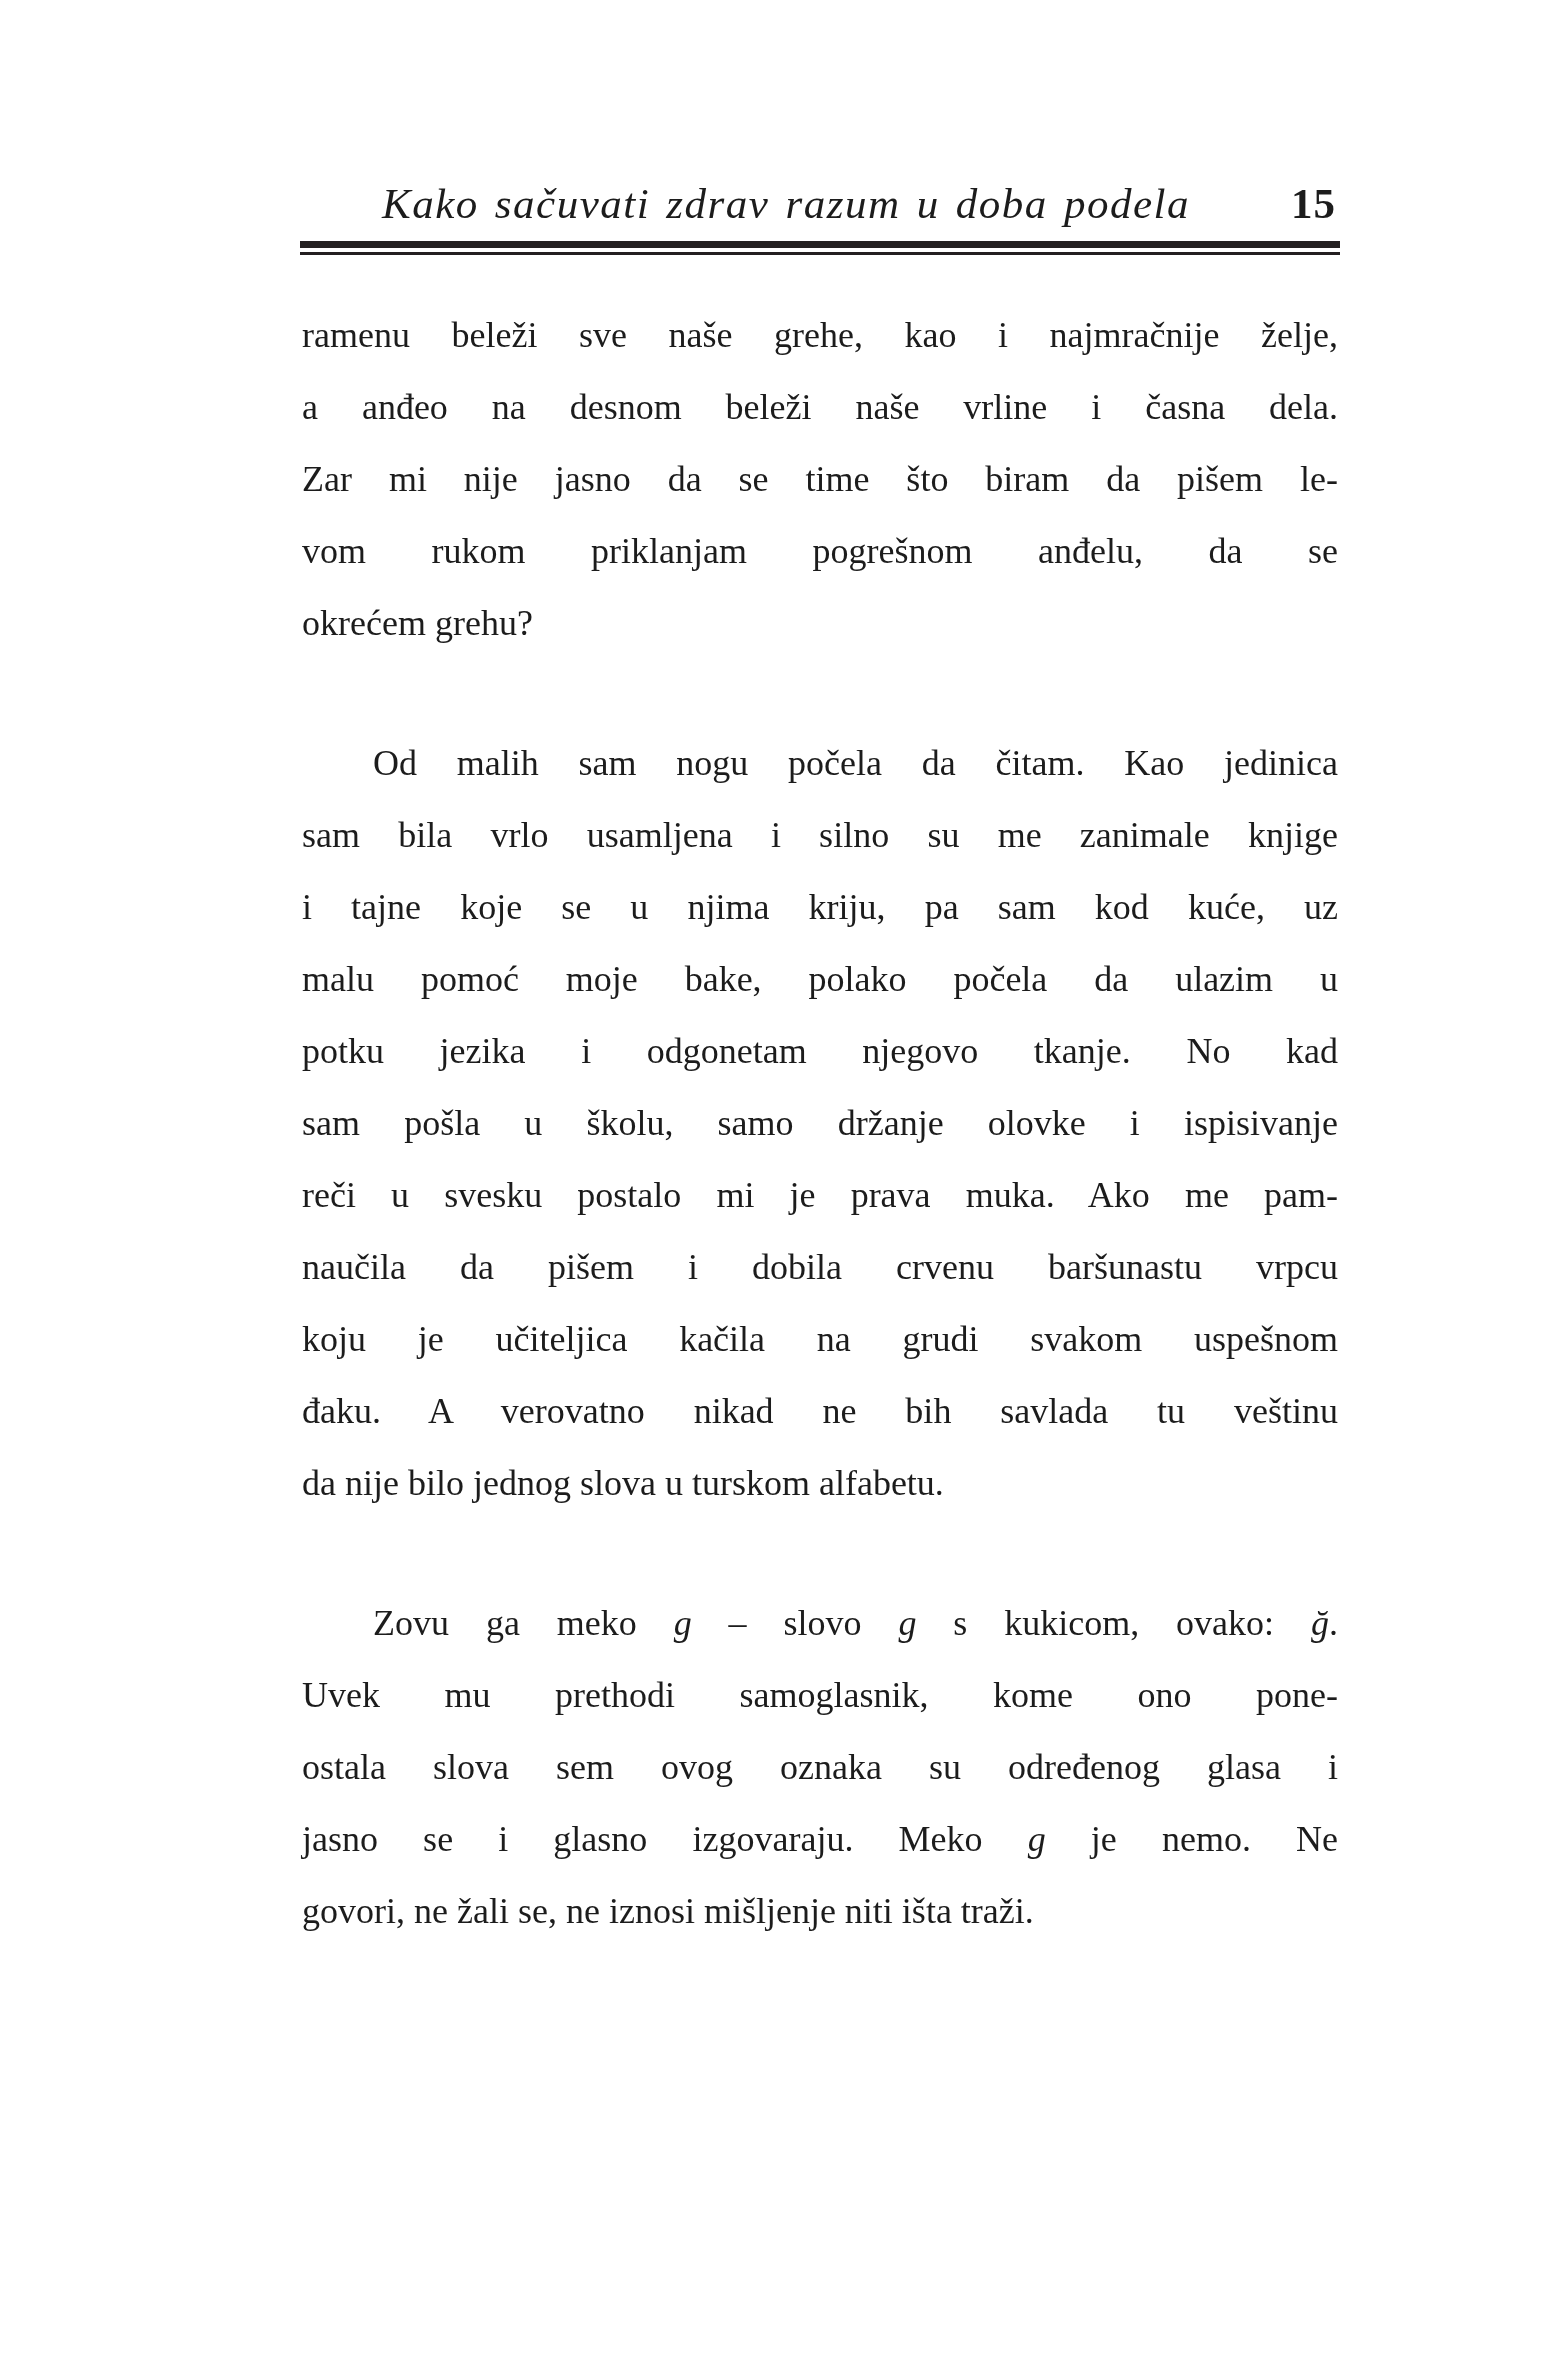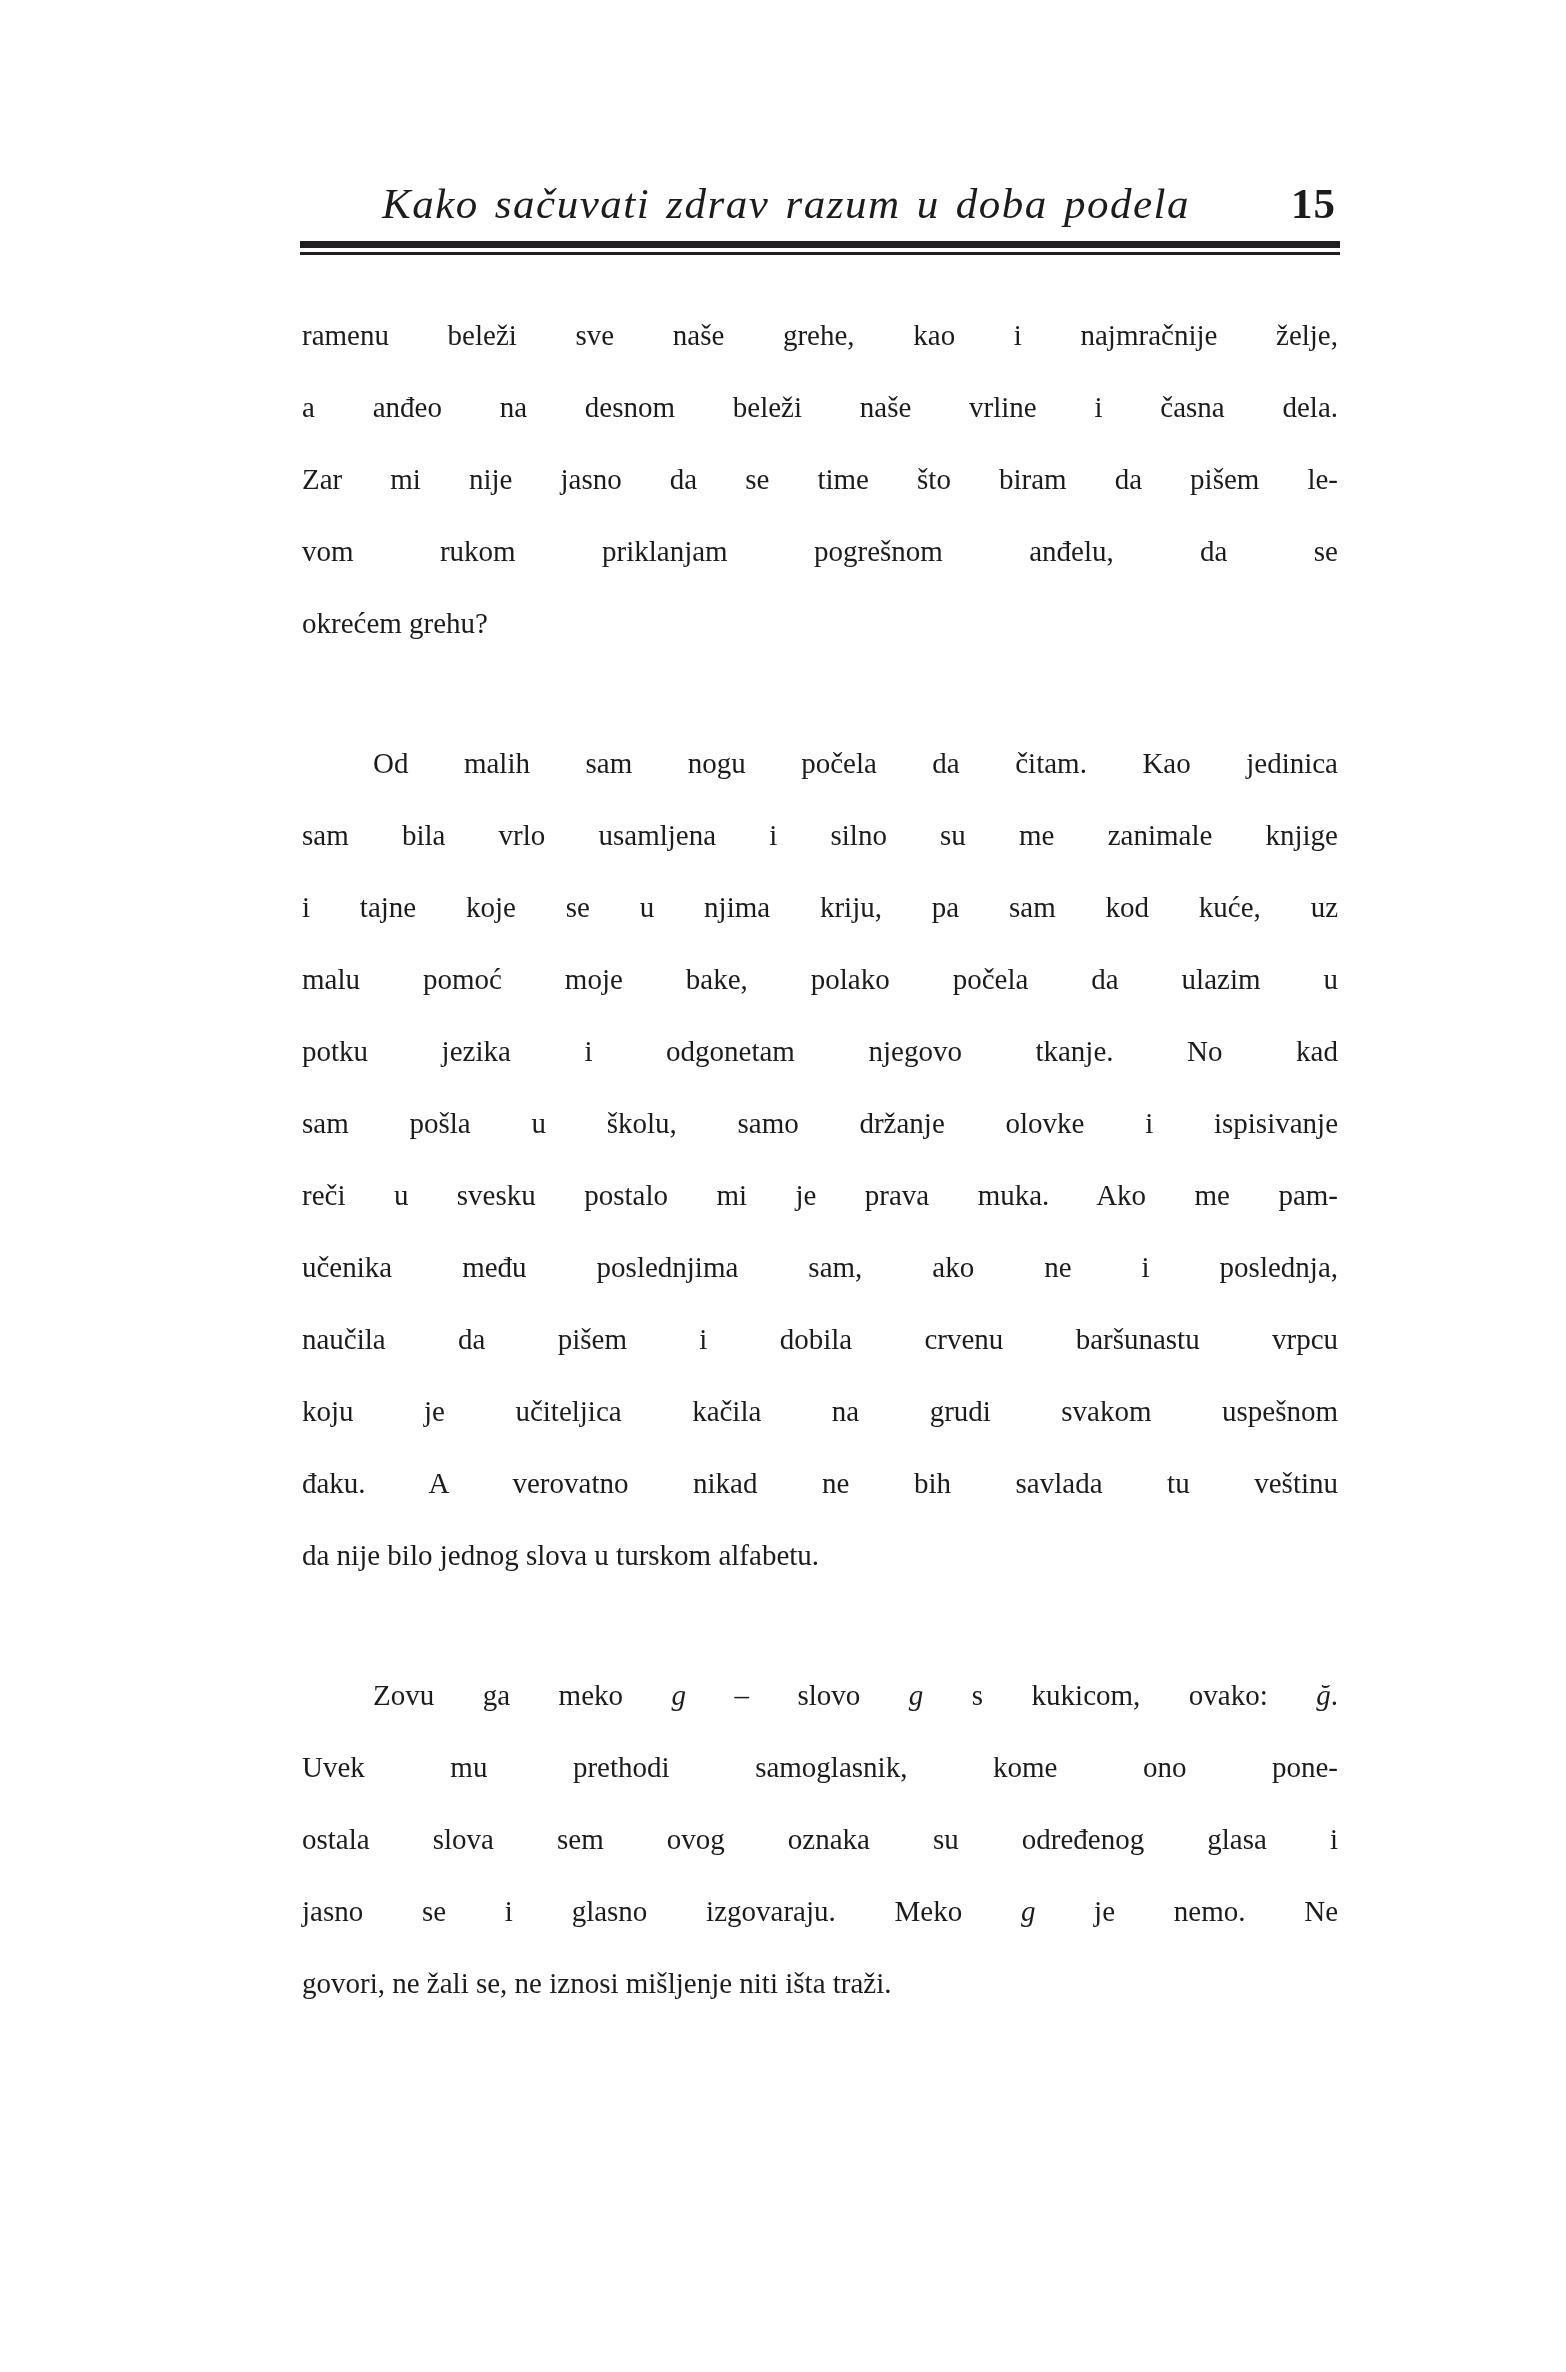--- a/index.html
+++ b/index.html
@@ -42,21 +42,21 @@
     background:var(--rule-color);
   }
   .rule-thin{
     position:absolute;left:300px;top:252px;width:1040px;height:2.9px;
     background:var(--rule-color);
   }
   
   .page-body{
     position:absolute;
     left:302px;top:299px;width:1036px;
-    font-size:29px;
+    font-size:36px;
     line-height:72px;
   }
   .para{margin:0;}
   .para + .para{margin-top:68px;}
   .line{
     text-align:justify;
     text-align-last:justify;
     white-space:normal;
   }
   .line.last{
@@ -89,21 +89,20 @@
         <div class="line last"><span>okrećem grehu?</span></div>
       </div>
       <div class="para">
         <div class="line indent"><span>Od malih sam nogu počela da čitam. Kao jedinica</span></div>
         <div class="line"><span>sam bila vrlo usamljena i silno su me zanimale knjige</span></div>
         <div class="line"><span>i tajne koje se u njima kriju, pa sam kod kuće, uz</span></div>
         <div class="line"><span>malu pomoć moje bake, polako počela da ulazim u</span></div>
         <div class="line"><span>potku jezika i odgonetam njegovo tkanje. No kad</span></div>
         <div class="line"><span>sam pošla u školu, samo držanje olovke i ispisivanje</span></div>
         <div class="line"><span>reči u svesku postalo mi je prava muka. Ako me pam-</span></div>
-        <div class="line"><span>učenika među poslednjima sam, ako ne i poslednja,</span></div>
         <div class="line"><span>naučila da pišem i dobila crvenu baršunastu vrpcu</span></div>
         <div class="line"><span>koju je učiteljica kačila na grudi svakom uspešnom</span></div>
         <div class="line"><span>đaku. A verovatno nikad ne bih savlada tu veštinu</span></div>
         <div class="line last"><span>da nije bilo jednog slova u turskom alfabetu.</span></div>
       </div>
       <div class="para">
         <div class="line indent"><span>Zovu ga meko </span><span class="it">g</span><span> – slovo </span><span class="it">g</span><span> s kukicom, ovako: </span><span class="it">ğ</span><span>.</span></div>
         <div class="line"><span>Uvek mu prethodi samoglasnik, kome ono pone-</span></div>
         <div class="line"><span>ostala slova sem ovog oznaka su određenog glasa i</span></div>
         <div class="line"><span>jasno se i glasno izgovaraju. Meko </span><span class="it">g</span><span> je nemo. Ne</span></div>

